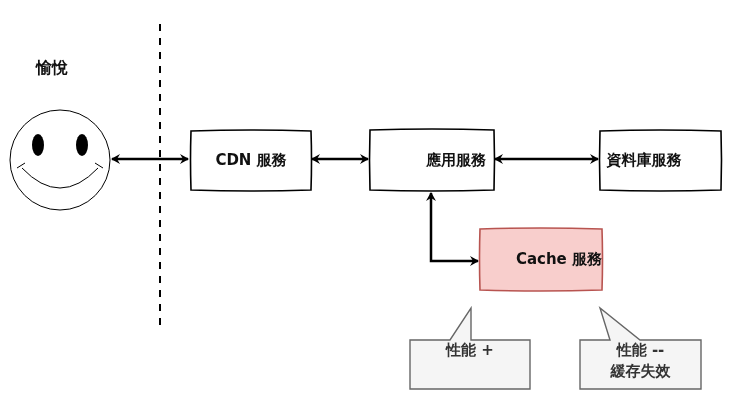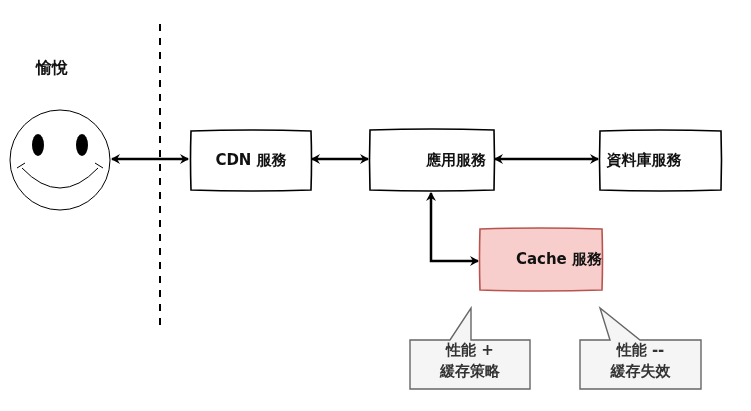--- a/index.html
+++ b/index.html
@@ -64,19 +64,18 @@
 <div class="lbl" style="left:574px;top:131px;width:140px;height:59px;">
   <span>資料庫服務</span>
 </div>
 
 <div class="lbl" style="left:480px;top:229px;width:122px;height:61px;align-items:flex-end;">
   <span>Cache 服務</span>
 </div>
 
 <div class="callout-lbl" style="left:410px;top:340px;width:120px;height:49px;">
   <span>性能 +</span>
-  <span>緩存策略</span>
 </div>
 
 <div class="callout-lbl" style="left:580px;top:340px;width:121px;height:49px;">
   <span>性能 --</span>
   <span>緩存失效</span>
 </div>
 
 </body></html>

